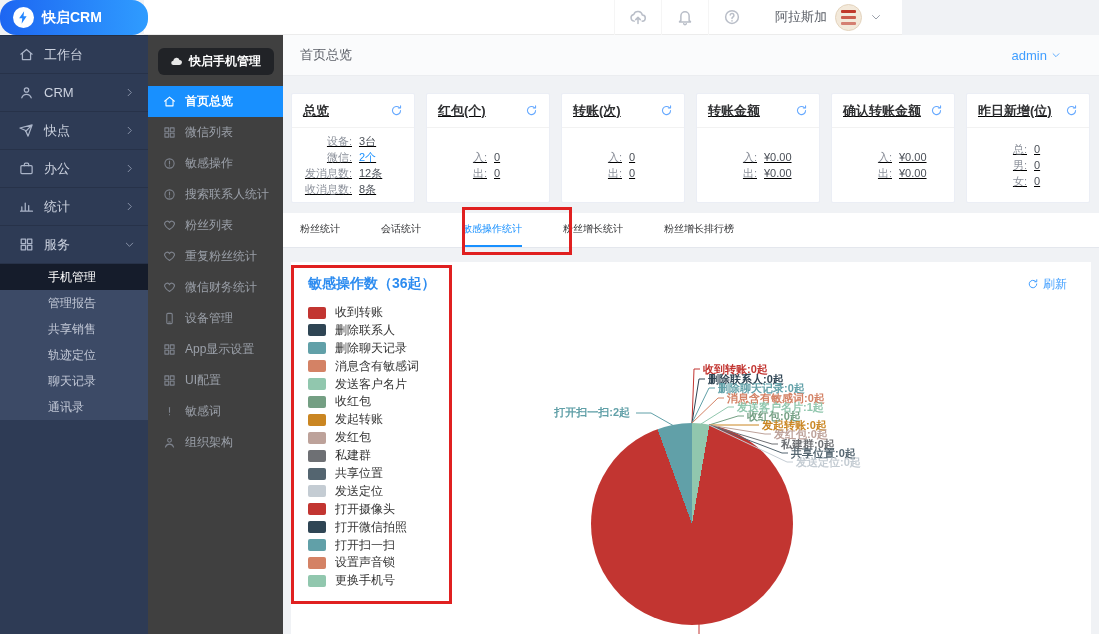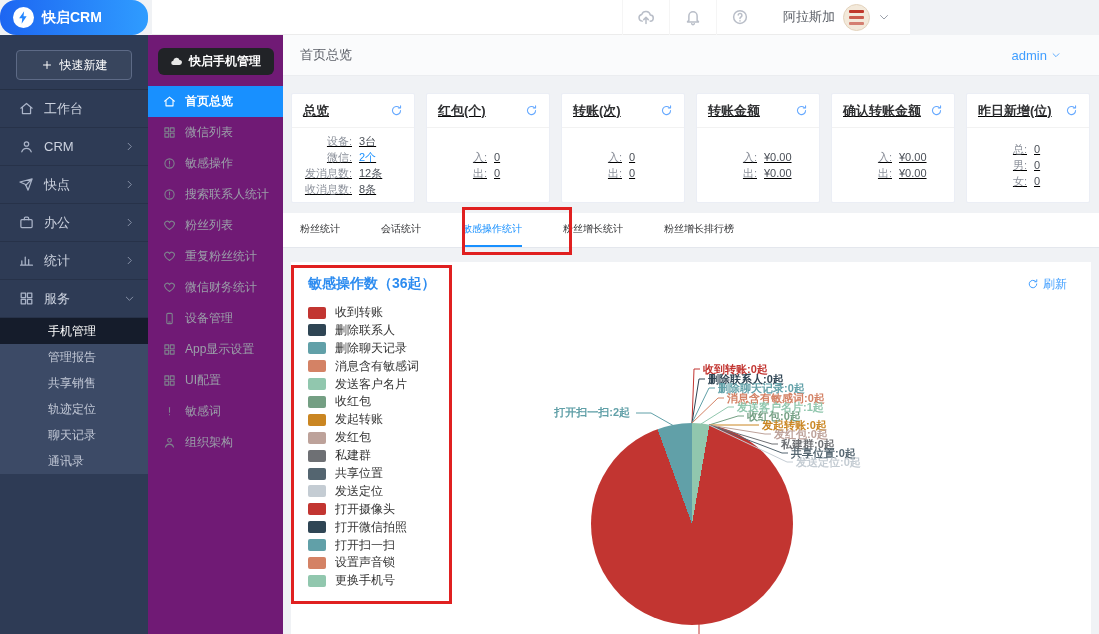--- a/index.html
+++ b/index.html
@@ -9,21 +9,21 @@
   .ic svg{display:block;}
 
   
   .logo{position:absolute;left:0;top:0;width:148px;height:35px;z-index:3;
         background:linear-gradient(90deg,#1d66f2,#2f9cff);display:flex;align-items:center;
         gap:8px;padding-left:13px;box-sizing:border-box;color:#fff;font-size:14px;font-weight:bold;border-radius:16px;}
   .logo-badge{width:21px;height:21px;border-radius:50%;background:#fff;color:#2486ff;
         display:flex;align-items:center;justify-content:center;font-size:15px;}
 
   
-  .topbar{position:absolute;left:152px;top:0;width:758px;height:35px;background:#fff;
+  .topbar{position:absolute;left:144px;top:0;width:758px;height:35px;background:#fff;
         border-bottom:1px solid #ececec;display:flex;align-items:center;justify-content:flex-end;
         box-sizing:border-box;z-index:2;}
   .tb-btn{width:46px;height:35px;display:flex;align-items:center;justify-content:center;
         color:#b9bec8;font-size:18px;border-left:1px solid #f5f5f5;cursor:pointer;}
   .tb-user{display:flex;align-items:center;gap:8px;padding:0 16px 0 20px;height:35px;}
   .tb-name{font-size:13px;color:#5a5e66;}
   .avatar{width:25px;height:25px;border-radius:50%;background:#f3e9da;border:1px solid #e3d3bd;
         position:relative;overflow:hidden;}
   .avatar i{position:absolute;left:5px;right:5px;height:3px;background:#c0392b;border-radius:1px;}
   .avatar i:nth-child(1){top:5px;} .avatar i:nth-child(2){top:11px;opacity:.8;} .avatar i:nth-child(3){top:17px;opacity:.6;}
@@ -38,21 +38,21 @@
   .menu-item{height:38px;display:flex;align-items:center;gap:10px;padding:0 13px 0 19px;
         color:#ccd2df;font-size:13px;cursor:pointer;border-bottom:1px solid rgba(0,0,0,.14);box-sizing:border-box;}
   .menu-item .ic{font-size:15px;color:#aab4c8;}
   .menu-item .arrow{margin-left:auto;font-size:11px;color:#8d97ad;}
   .side-sub{background:#3c4a66;}
   .side-sub-item{height:26px;display:flex;align-items:center;padding-left:48px;
         color:#c2c8d6;font-size:12px;cursor:pointer;}
   .side-sub-item.active{background:#151c2b;color:#fff;}
 
   
-  .submenu{position:absolute;left:148px;top:35px;width:135px;height:599px;background:#701a75;z-index:2;}
+  .submenu{position:absolute;left:148px;top:35px;width:135px;height:599px;background:#404040;z-index:2;}
   .submenu-header{margin:13px auto 0;width:116px;height:27px;border-radius:6px;background:#212327;
         color:#fff;font-size:12px;font-weight:bold;display:flex;align-items:center;justify-content:center;
         gap:6px;cursor:pointer;}
   .submenu-header .ic{font-size:13px;color:#e8e8e8;}
   .submenu-list{margin-top:11px;}
   .submenu-item{height:31px;display:flex;align-items:center;gap:9px;padding-left:15px;
         color:#9ba0a9;font-size:12px;cursor:pointer;}
   .submenu-item .ic{font-size:13px;color:#7e838d;}
   .submenu-item.active{background:#1890ff;color:#fff;font-weight:bold;}
   .submenu-item.active .ic{color:#fff;}
@@ -158,28 +158,20 @@
         </span>
       <span class="ic tb-caret">
           <svg viewBox="0 0 24 24" width="1em" height="1em" fill="none" stroke="currentColor" stroke-width="2" stroke-linecap="round" stroke-linejoin="round">
             <path d="m5 9 7 7 7-7"></path>
           </svg>
         </span>
     </span>
   </header>
 
   <aside class="sidebar">
-    <div class="new-btn">
-      <span class="ic">
-          <svg viewBox="0 0 24 24" width="1em" height="1em" fill="none" stroke="currentColor" stroke-width="2" stroke-linecap="round" stroke-linejoin="round">
-            <path d="M12 5v14M5 12h14"></path>
-          </svg>
-        </span>
-      <span>快速新建</span>
-    </div>
     <nav class="menu" id="side-menu">
         <div class="menu-item">
           <span class="ic">
             <svg viewBox="0 0 24 24" width="1em" height="1em" fill="none" stroke="currentColor" stroke-width="2" stroke-linecap="round" stroke-linejoin="round">
               <path d="M3 11.5 12 4l9 7.5"></path>
               <path d="M5.5 10v10h13V10"></path>
             </svg>
           </span>
           <span>工作台</span>
         </div>

